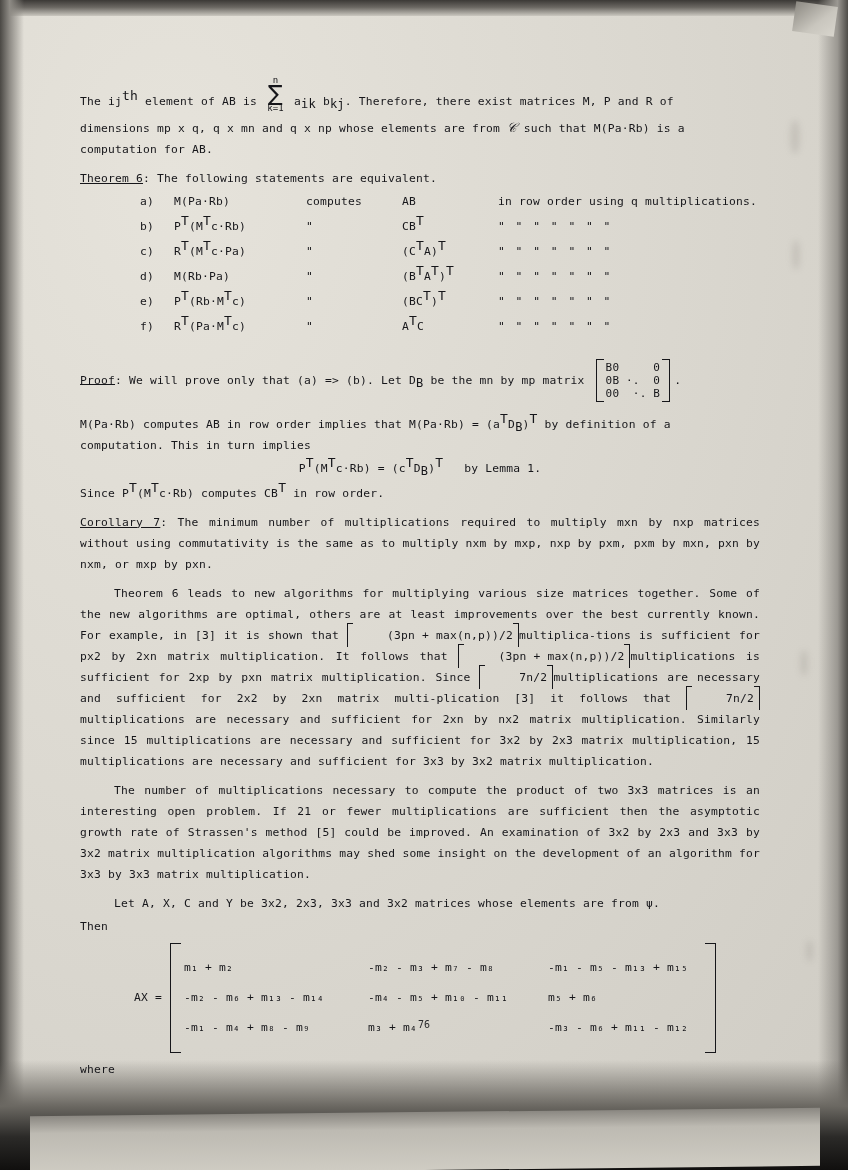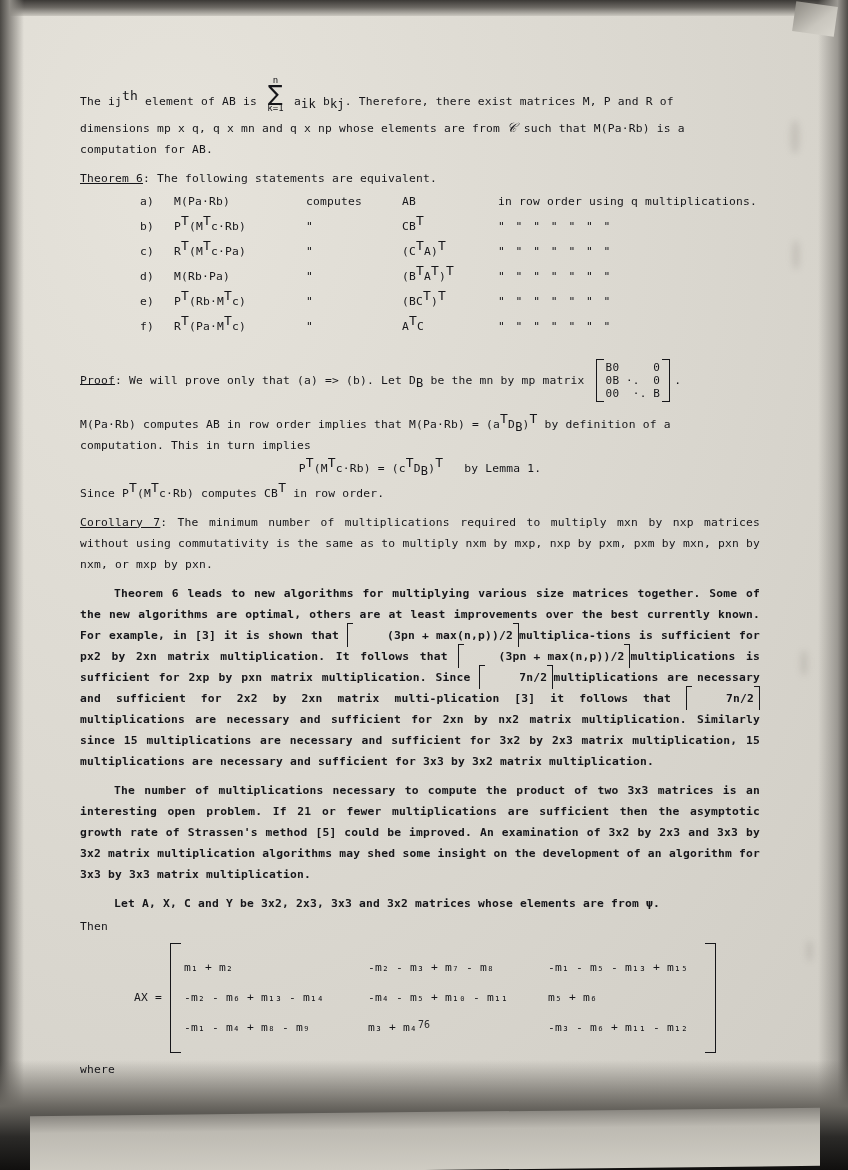--- a/index.html
+++ b/index.html
@@ -71,21 +71,21 @@
     width: 680px;
     font-size: 11.3px;
     line-height: 21px;
     color: #16161a;
     letter-spacing: 0.2px;
   }
 
   p { margin: 0 0 8px 0; }
   .tight { margin-bottom: 0; }
   .just { text-align: justify; }
-  .indent { text-indent: 34px; font-weight: bold; }
+  .indent { text-indent: 34px; }
 
   sup { font-size: 13px; vertical-align: super; line-height: 0; }
   sub { font-size: 12px; vertical-align: sub; line-height: 0; }
 
   .u { text-decoration: underline; }
 
   
   .sum-inline {
     display: inline-block;
     vertical-align: -6px;

